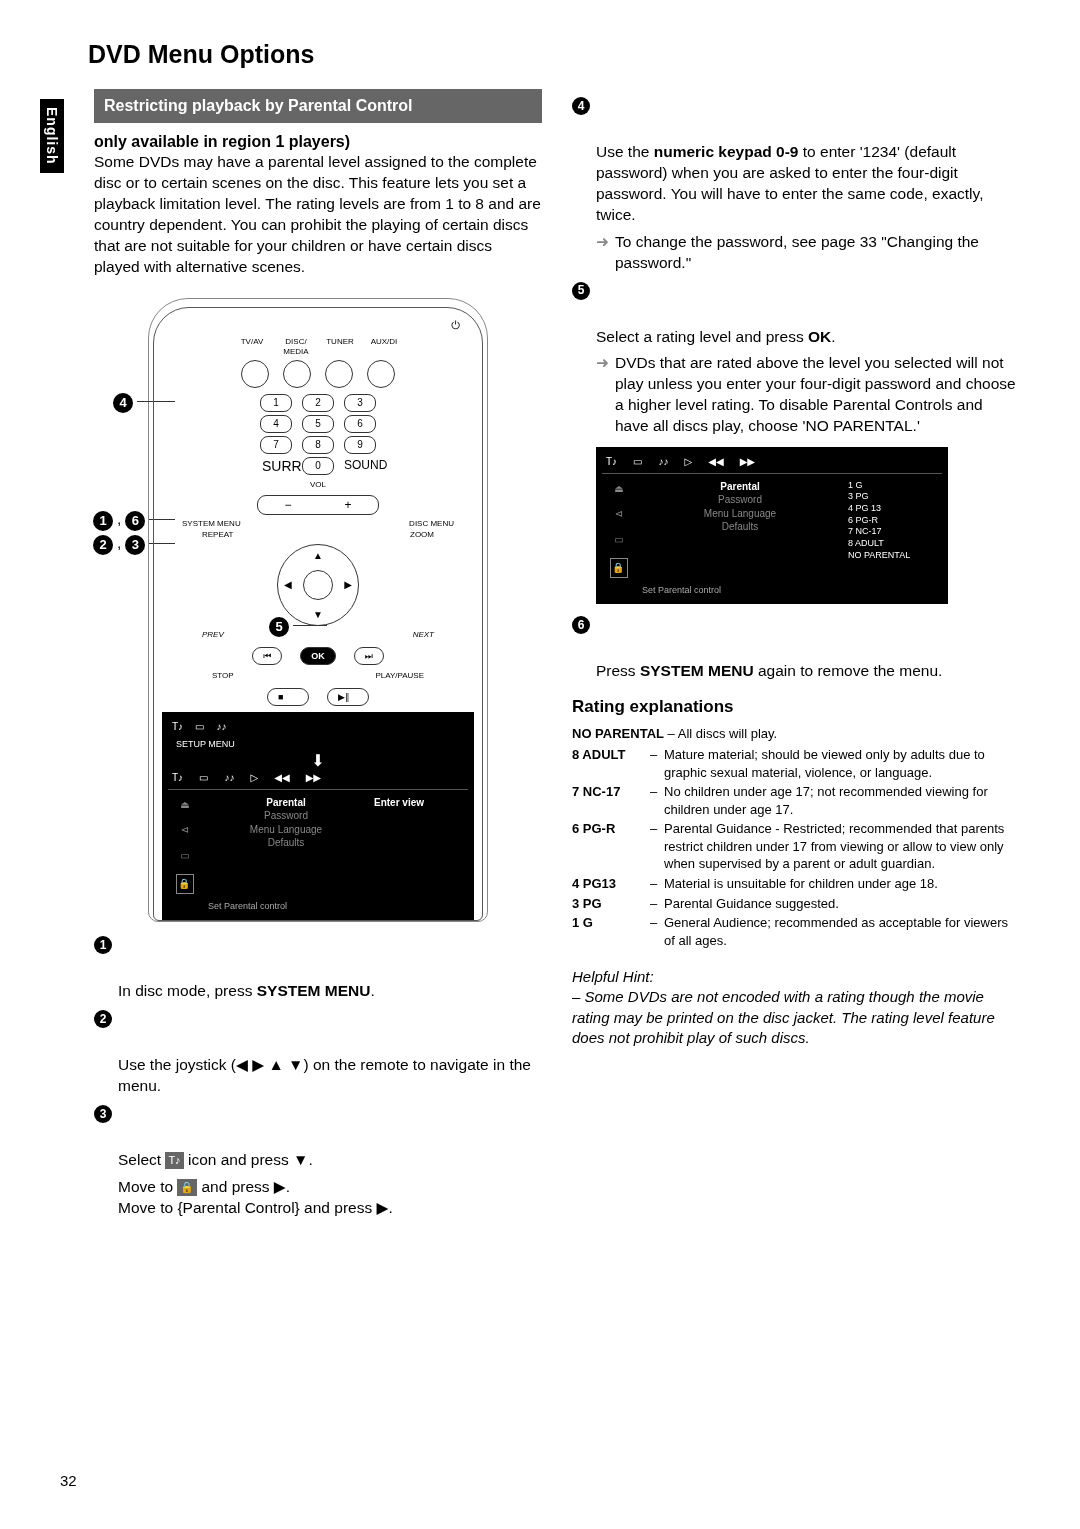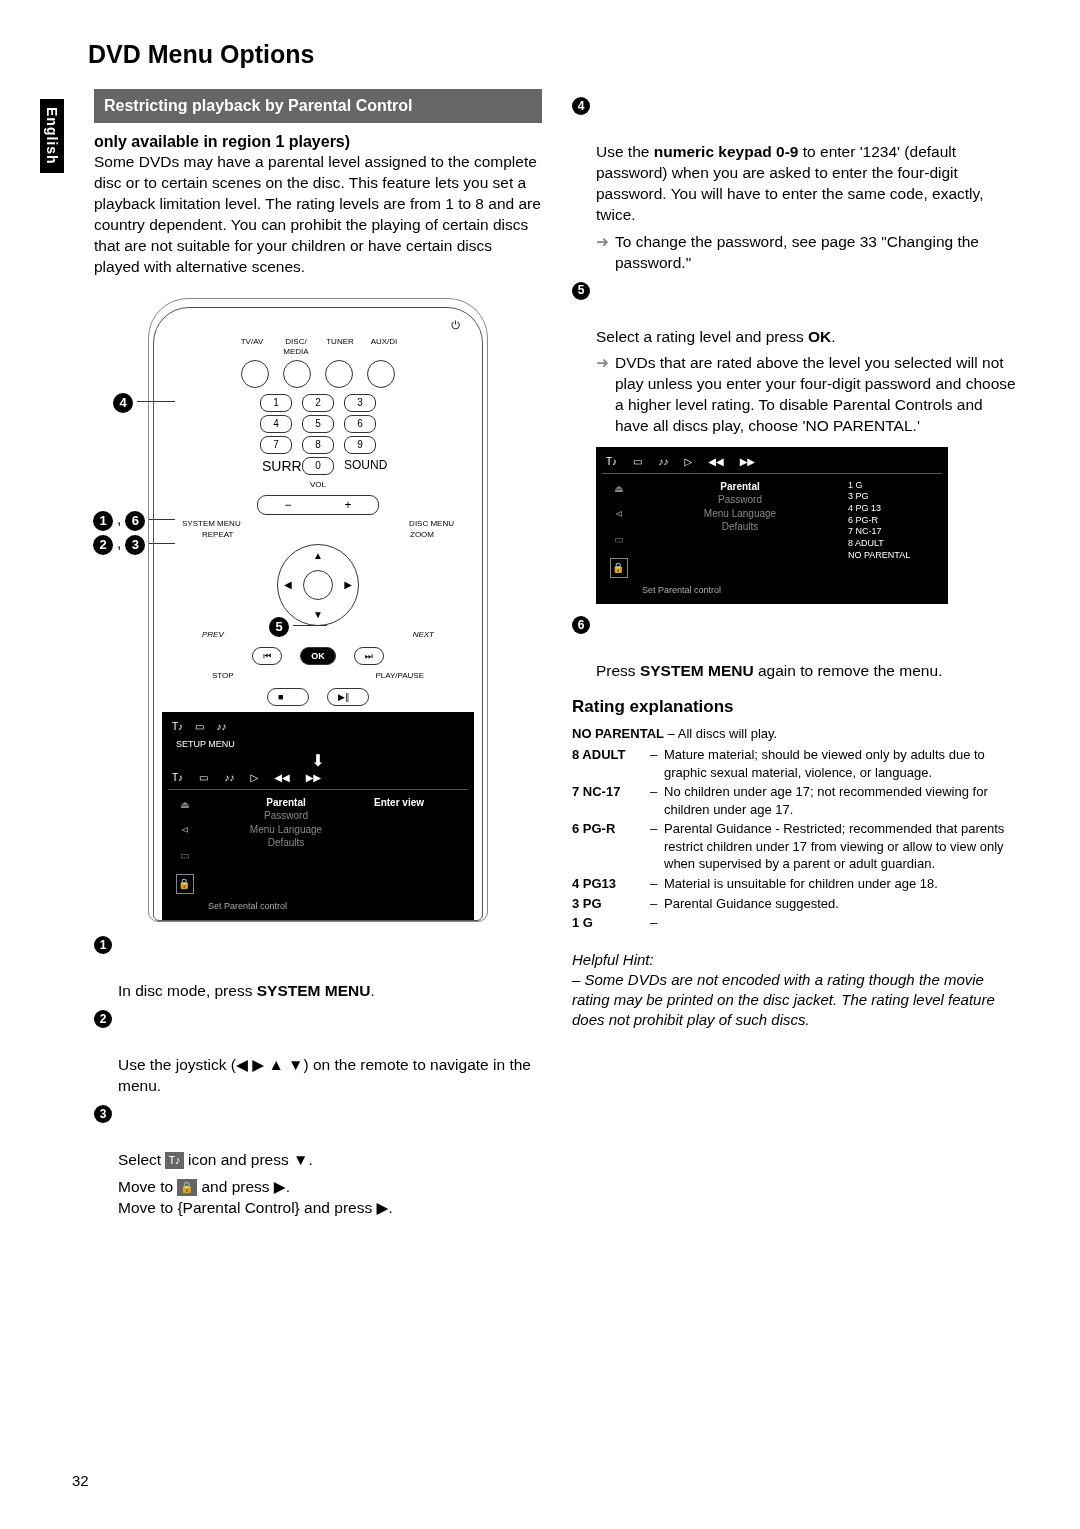--- a/index.html
+++ b/index.html
@@ -145,21 +145,21 @@
   .arrow-down { text-align: center; font-size: 16px; margin: -2px 0; }
   .col2-screen { margin: 10px 0 10px 24px; width: 340px; }
   .chart_data_screen .menu-right { font-size: 9px; line-height: 1.3; }
   .ratings-title { font-weight: bold; font-size: 17px; margin: 14px 0 6px 0; }
   .np-line { font-size: 13px; margin-bottom: 4px; }
   .rating-row { display: flex; font-size: 13px; margin: 2px 0; line-height: 1.35; }
   .rating-label { width: 78px; font-weight: bold; flex-shrink: 0; }
   .rating-dash { width: 14px; flex-shrink: 0; }
   .rating-desc { flex: 1; }
   .hint { font-style: italic; font-size: 15px; margin-top: 18px; line-height: 1.35; }
-  .page-num { position: absolute; bottom: 40px; left: 60px; font-size: 15px; margin-left: 12px; }
+  .page-num { position: absolute; bottom: 40px; left: 60px; font-size: 15px; }
   .inline-icon { display: inline-block; background: #666; color: #fff; font-size: 11px; padding: 1px 3px; vertical-align: middle; }
   b { font-weight: bold; }
 </style>
 </head>
 <body>
 
 <div class="page-title">DVD Menu Options</div>
 
 <div class="content-area">
   <div class="language-tab">English</div>
@@ -407,20 +407,21 @@
             <div class="rating-desc">Material is unsuitable for children under age 18.</div>
           </div>
           <div class="rating-row">
             <div class="rating-label">3 PG</div>
             <div class="rating-dash">–</div>
             <div class="rating-desc">Parental Guidance suggested.</div>
           </div>
           <div class="rating-row">
             <div class="rating-label">1 G</div>
             <div class="rating-dash">–</div>
+            <div class="rating-desc">General Audience; recommended as acceptable for viewers of all ages.</div>
           </div>
         </div>
 
       <div class="hint">
         <div>Helpful Hint:</div>
         <div>– Some DVDs are not encoded with a rating though the movie rating may be printed on the disc jacket.  The rating level feature does not prohibit play of such discs.</div>
       </div>
     </div>
   </div>
 </div>

